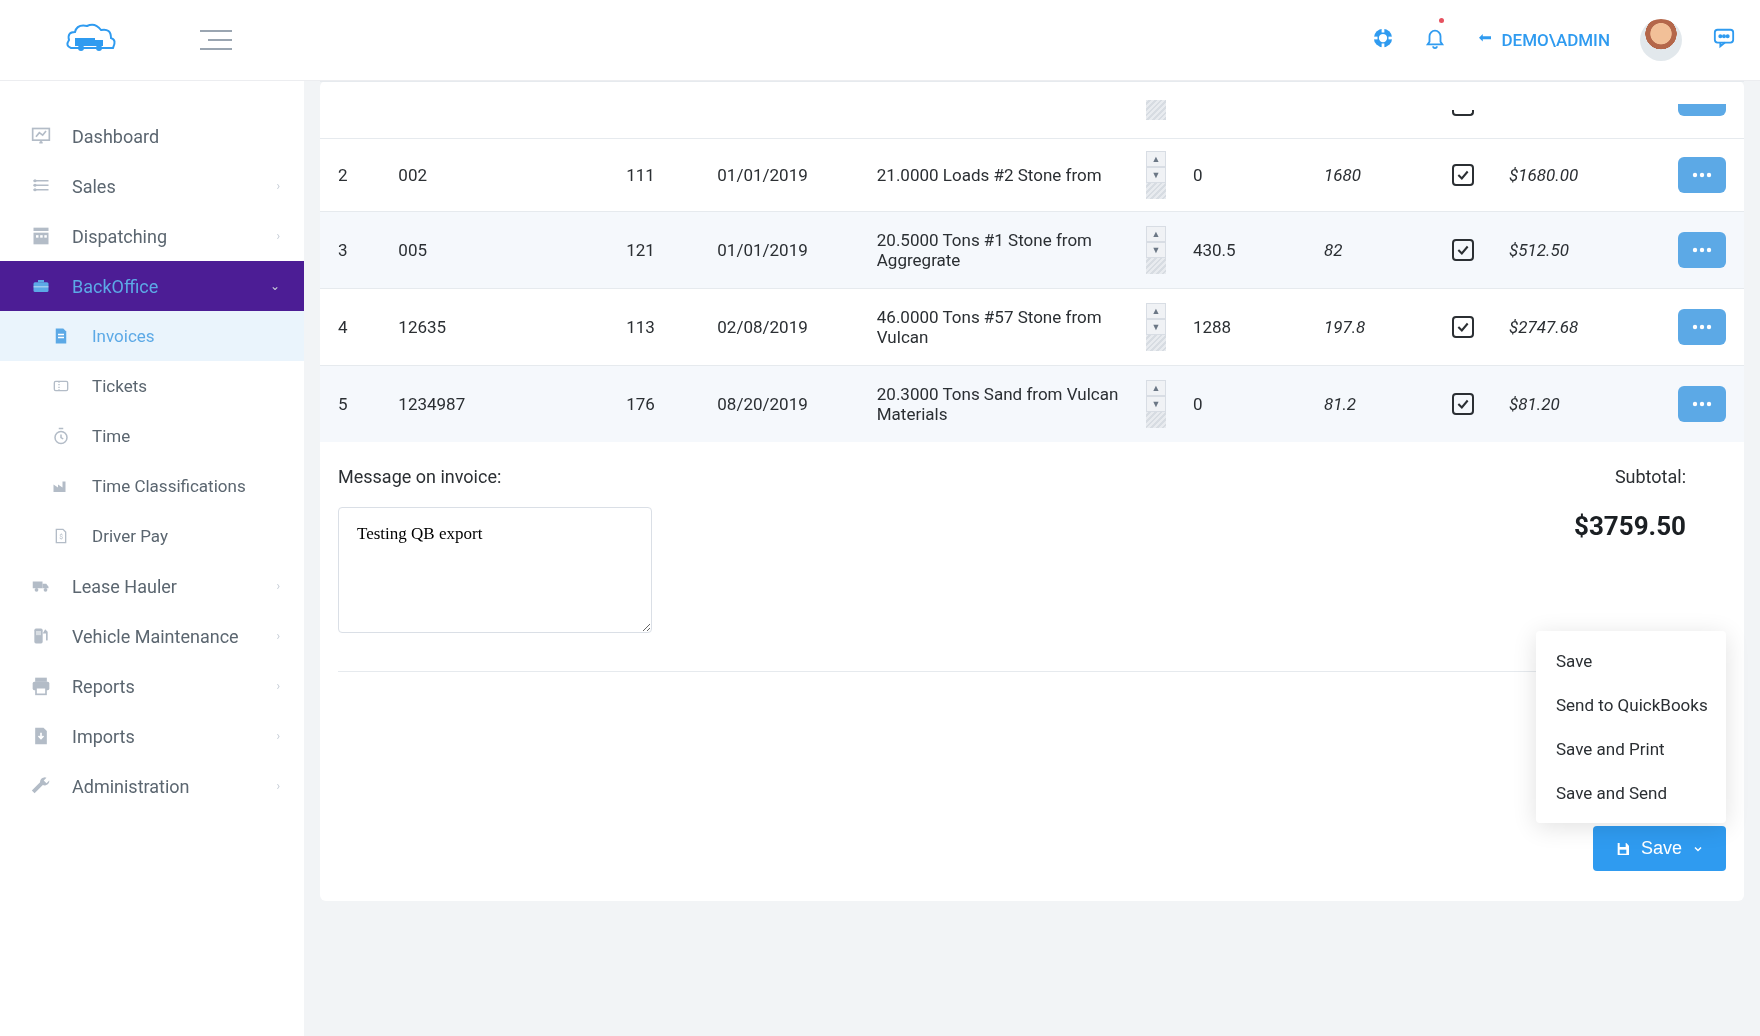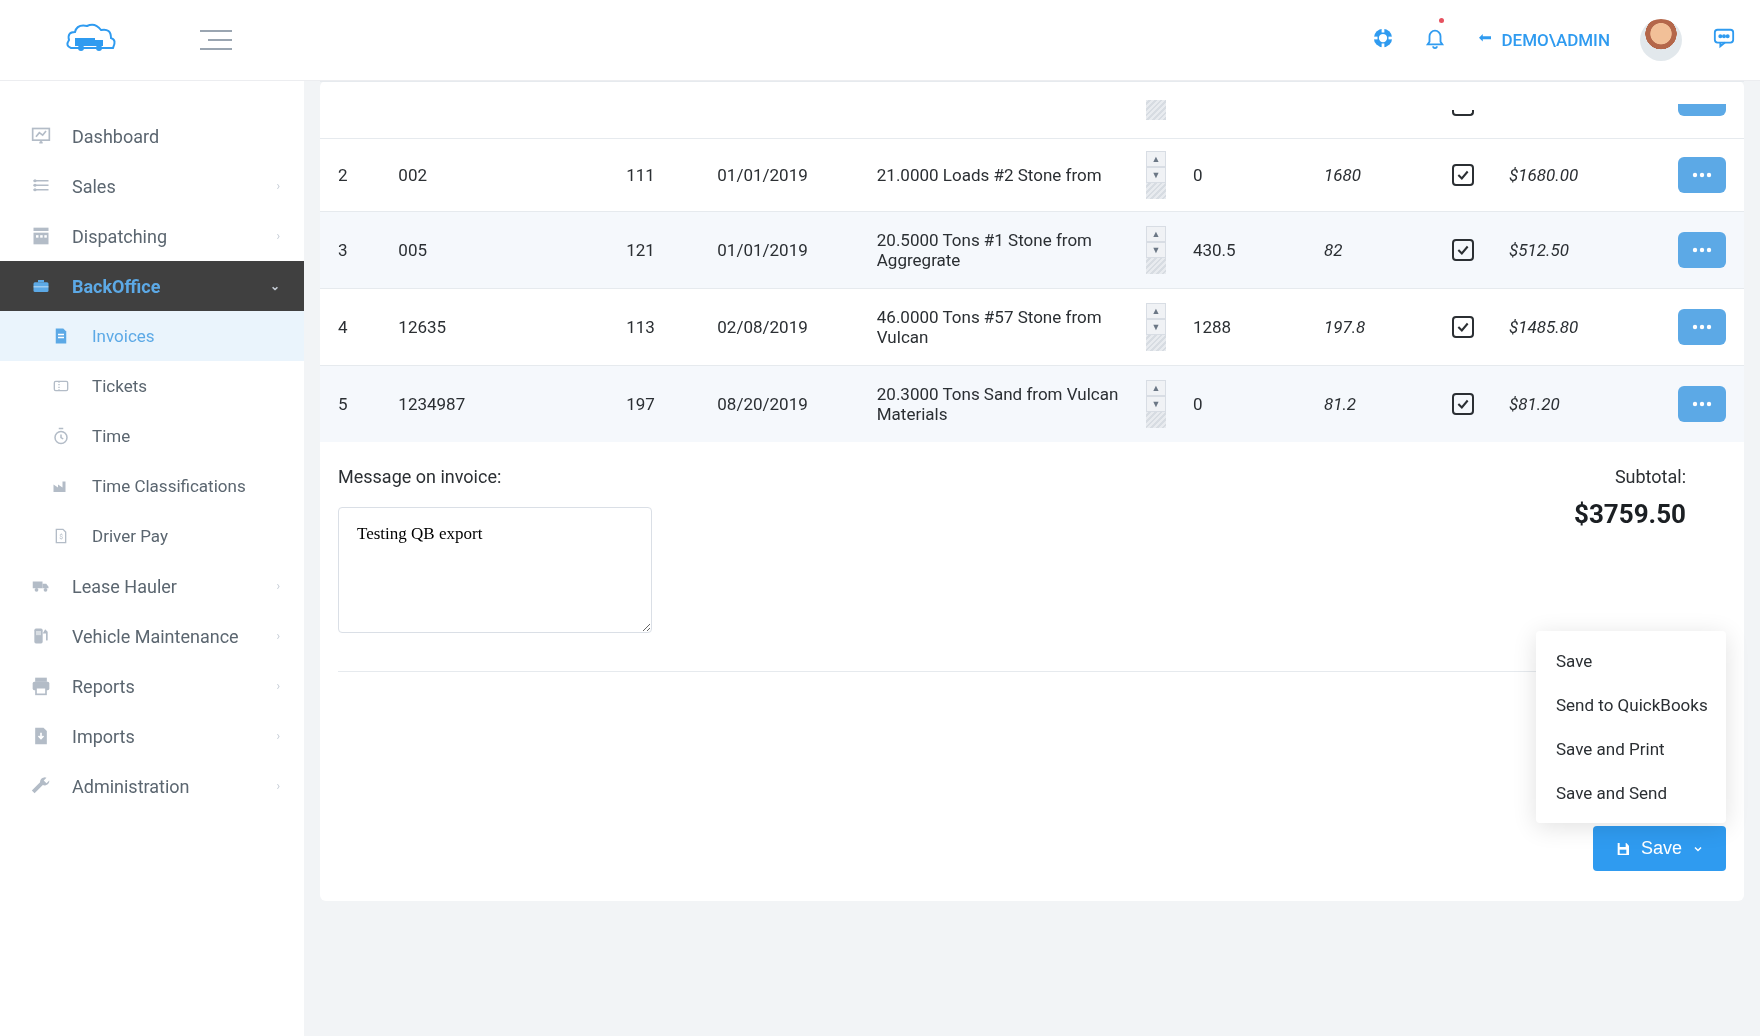--- a/index.html
+++ b/index.html
@@ -44,21 +44,21 @@
   .nav-item, .nav-sub {
     display:flex; align-items:center;
     padding: 14px 24px 14px 28px;
     color:#5b6670; font-size:18px; cursor:pointer;
     position:relative;
   }
   .nav-item .nicon, .nav-sub .nicon {
     width:26px; height:22px; margin-right:18px; color:#b3bcc7;
     display:flex; align-items:center; justify-content:center;
   }
-  .nav-item.active { color:#5ca9e6; background:#404040;font-weight:bold;}
+  .nav-item.active { color:#5ca9e6; background:#4c1d95;}
   .nav-item.active .nicon { color:#5ca9e6;}
   .nav-item .chev {
     position:absolute; right:24px; color:#c6cdd6; font-size:12px;
   }
   .nav-sub { padding-left:48px; font-size:17px;}
   .nav-sub.active { background:#eaf4fc; color:#5ca9e6;}
   .nav-sub.active .nicon{color:#5ca9e6;}
   
   .main {
     margin-left:304px; margin-top:81px;
@@ -105,21 +105,21 @@
     cursor:pointer; font-weight:700; letter-spacing:2px;
   }
   
   .below { display:flex; justify-content:space-between; padding:24px 18px 0 18px;}
   .msgblock label{ display:block; font-size:18px; color:#2b2f33; margin-bottom:20px;}
   .msgbox {
     width:314px; height:126px; border:1px solid #dadfe6; border-radius:4px;
     padding:16px 18px; font-size:17px; font-family:Liberation Serif, serif; resize:both;
   }
   .subt {text-align:right; padding-right:40px;}
-  .subt .lab{ font-size:18px; color:#2b2f33; display:block; margin-bottom:12px;}
+  .subt .lab{ font-size:18px; color:#2b2f33; display:block; margin-bottom:24px;}
   .subt .val{ font-size:26px; font-weight:700; color:#1b1f23;}
   
   .save-wrap { position:absolute; right:18px; bottom:30px;}
   .save-menu {
     position:absolute; bottom:48px; right:0;
     width:190px; background:#fff; border-radius:4px;
     box-shadow: 0 4px 24px rgba(0,0,0,0.12);
     padding:8px 0;
   }
   .save-menu div { padding:12px 20px; font-size:17px; color:#2b2f33; cursor:pointer; white-space:nowrap;}
@@ -443,35 +443,35 @@
     </td>
     <td class="col-v1">1288</td>
     <td class="col-v2">197.8</td>
     <td class="col-chk">
       <span class="check">
         <svg width="14" height="14" viewBox="0 0 24 24" fill="none" stroke="#2b2f33" stroke-width="3.5">
                   <path d="M4 12 L10 18 L20 6"></path>
                 </svg>
       </span>
     </td>
-    <td class="col-total">$1485.80</td>
+    <td class="col-total">$2747.68</td>
     <td class="col-act">
       <div class="actbtn">
         <svg width="20" height="6" viewBox="0 0 20 6" fill="#fff">
                   <circle cx="3" cy="3" r="2.2"></circle>
                   <circle cx="10" cy="3" r="2.2"></circle>
                   <circle cx="17" cy="3" r="2.2"></circle>
                 </svg>
       </div>
     </td>
           </tr>
           <tr class="even">
     <td class="col-idx">5</td>
     <td class="col-num">1234987</td>
-    <td class="col-c">197</td>
+    <td class="col-c">176</td>
     <td class="col-date">08/20/2019</td>
     <td class="col-desc">20.3000 Tons Sand from Vulcan Materials</td>
     <td class="col-spin">
       <div class="spinner">
         <div class="sp">▲</div>
         <div class="sp">▼</div>
         <div class="sp hatch"></div>
       </div>
     </td>
     <td class="col-v1">0</td>

